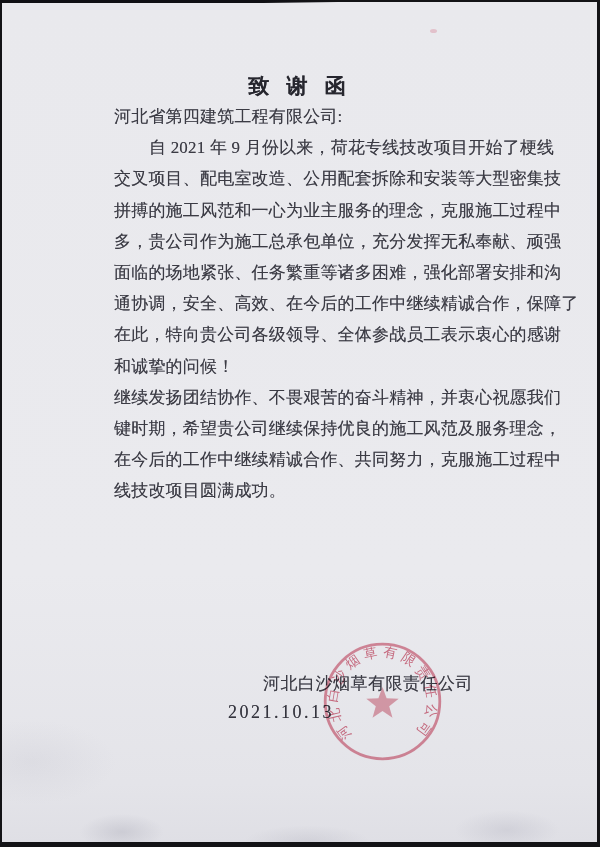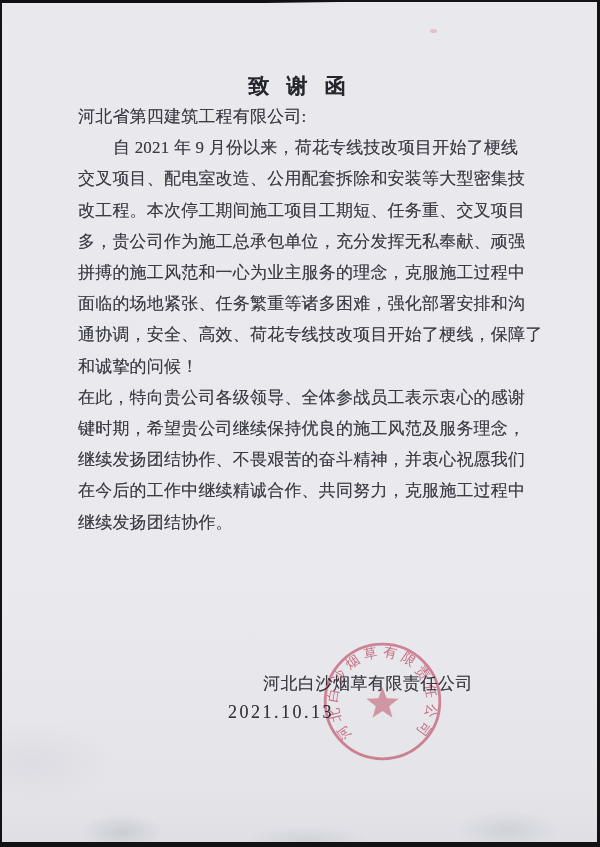--- a/index.html
+++ b/index.html
@@ -49,21 +49,21 @@
   }
   .letter-body {
     position: absolute;
     left: 78px; top: 101px; width: 440px;
     font-size: 17px;
     line-height: 31.2px;
     color: #3b3b44;
     letter-spacing: 0.2px;
     text-shadow: 0 0 0.5px rgba(60,60,72,0.55);
   }
-  .letter-body .line { white-space: nowrap; }
+  .letter-body .line { white-space: nowrap; margin-left: 36px; }
   .letter-body .indent { text-indent: 35px; }
   .signature-company {
     position: absolute; left: 218px; top: 672px; width: 300px;
     text-align: center;
     font-size: 17px; color: #3b3b44;
     letter-spacing: 0.5px;
     text-shadow: 0 0 0.5px rgba(60,60,72,0.55);
     z-index: 2;
   }
   .signature-date {
@@ -91,31 +91,30 @@
   <div class="paper"></div>
   <div class="top-edge-bar"></div>
   <div class="pink-speck"></div>
 
   <div class="letter-title">致 谢 函</div>
 
   <div class="letter-body">
     <div class="line">河北省第四建筑工程有限公司:</div>
     <div class="line indent">自 2021 年 9 月份以来，荷花专线技改项目开始了梗线</div>
     <div class="line">交叉项目、配电室改造、公用配套拆除和安装等大型密集技</div>
-    <div class="line">改工程。本次停工期间施工项目工期短、任务重、交叉项目</div>
+    <div class="line">拼搏的施工风范和一心为业主服务的理念，克服施工过程中</div>
     <div class="line">多，贵公司作为施工总承包单位，充分发挥无私奉献、顽强</div>
-    <div class="line">拼搏的施工风范和一心为业主服务的理念，克服施工过程中</div>
     <div class="line">面临的场地紧张、任务繁重等诸多困难，强化部署安排和沟</div>
-    <div class="line">通协调，安全、高效、荷花专线技改项目开始了梗线，保障了</div>
+    <div class="line">通协调，安全、高效、在今后的工作中继续精诚合作，保障了</div>
+    <div class="line">在此，特向贵公司各级领导、全体参战员工表示衷心的感谢</div>
     <div class="line">和诚挚的问候！</div>
-    <div class="line">在此，特向贵公司各级领导、全体参战员工表示衷心的感谢</div>
+    <div class="line">继续发扬团结协作、不畏艰苦的奋斗精神，并衷心祝愿我们</div>
     <div class="line">键时期，希望贵公司继续保持优良的施工风范及服务理念，</div>
-    <div class="line">继续发扬团结协作、不畏艰苦的奋斗精神，并衷心祝愿我们</div>
     <div class="line">在今后的工作中继续精诚合作、共同努力，克服施工过程中</div>
-    <div class="line">继续发扬团结协作。</div>
+    <div class="line">线技改项目圆满成功。</div>
   </div>
 
   <div class="signature-company">河北白沙烟草有限责任公司</div>
   <div class="signature-date">2021.10.13</div>
 
   <div class="seal">
     <svg width="121" height="121" viewBox="0 0 121 121" xmlns="http://www.w3.org/2000/svg">
       <defs>
         <path id="seal-arc" d="M 34.7 97.4 A 45 45 0 1 1 86.3 97.4" fill="none"></path>
       </defs>

